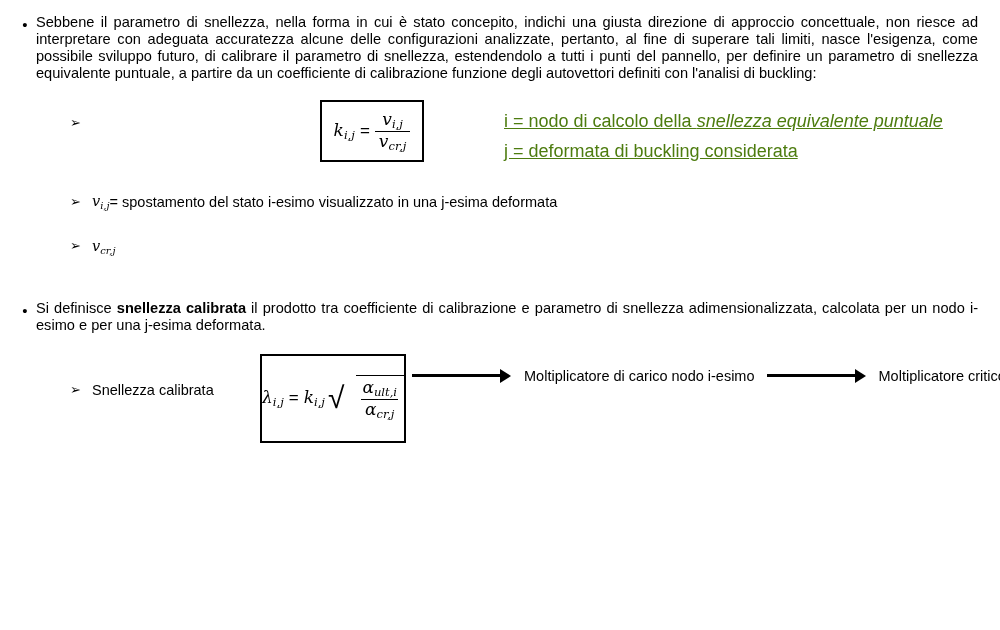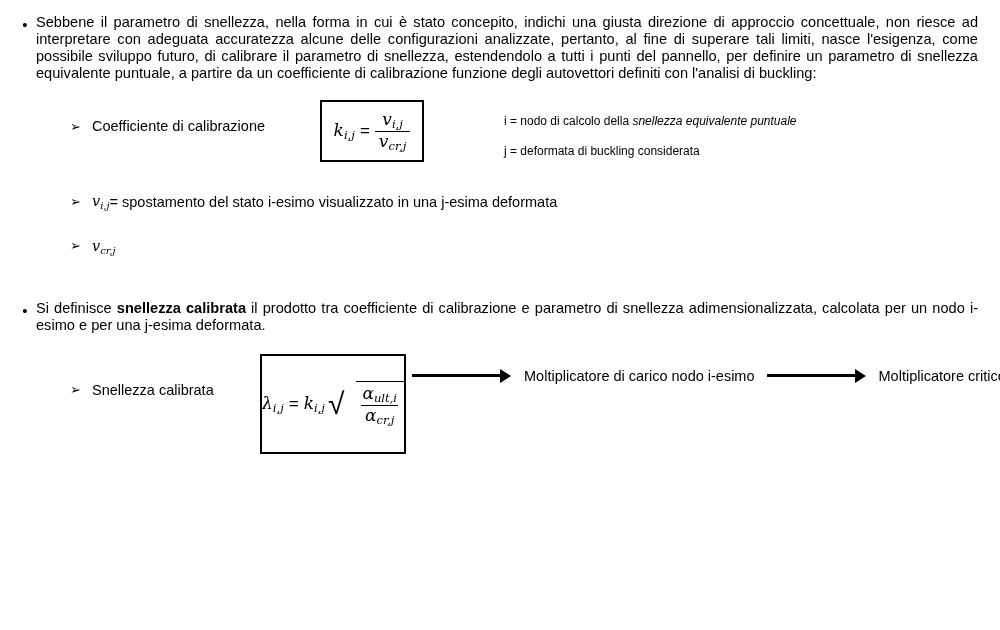--- a/index.html
+++ b/index.html
@@ -111,23 +111,24 @@
     width: 104px;
     height: 62px;
     font-size: 17px;
     margin-top: 2px;
   }
   .f1-right {
     margin-left: 80px;
     padding-top: 8px;
   }
   .f1-right div {
-    font-size: 12px;
+    font-size: 18px;
     line-height: 30px;
-    color: #000000;
+    color: #4d7c0f;
+    text-decoration: underline;
   }
   .ital { font-style: italic; }
 
   .row-def {
     display: flex;
     align-items: center;
     margin-left: 70px;
     margin-top: 26px;
     font-size: 14.5px;
   }
@@ -142,21 +143,21 @@
   }
   .f2-left {
     display: flex;
     align-items: center;
     width: 190px;
     min-width: 190px;
     padding-top: 26px;
   }
   .box2 {
     width: 150px;
-    height: 100px;
+    height: 89px;
     font-size: 17px;
   }
   .sqrt {
     display: inline-flex;
     align-items: stretch;
     margin-left: 3px;
   }
   .sqrt-sign {
     font-size: 30px;
     line-height: 1;
@@ -210,21 +211,20 @@
 
 
   <div class="bullet-block">
     <div class="bullet-dot">•</div>
     <div class="bullet-text">Sebbene il parametro di snellezza, nella forma in cui è stato concepito, indichi una giusta direzione di approccio concettuale, non riesce ad interpretare con adeguata accuratezza alcune delle configurazioni analizzate, pertanto, al fine di superare tali limiti, nasce l'esigenza, come possibile sviluppo futuro, di calibrare il parametro di snellezza, estendendolo a tutti i punti del pannello, per definire un parametro di snellezza equivalente puntuale, a partire da un coefficiente di calibrazione funzione degli autovettori definiti con l'analisi di buckling:</div>
   </div>
 
   <div class="row-formula-1">
     <div class="f1-left">
       <span class="arrow-marker">➢</span>
-      <span class="sub-label">Coefficiente di calibrazione</span>
     </div>
     <div class="formula-box box1">
       <span class="math">
         <span>k</span><span class="sub">i,j</span>
       </span>
       <span class="eqsign">=</span>
       <span class="frac math">
         <span class="num"><span>v</span><span class="sub">i,j</span></span>
         <span class="den"><span>v</span><span class="sub">cr,j</span></span>
       </span>

